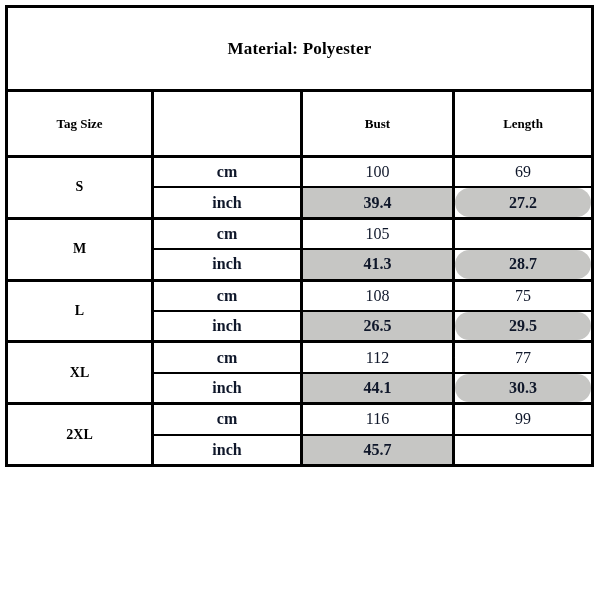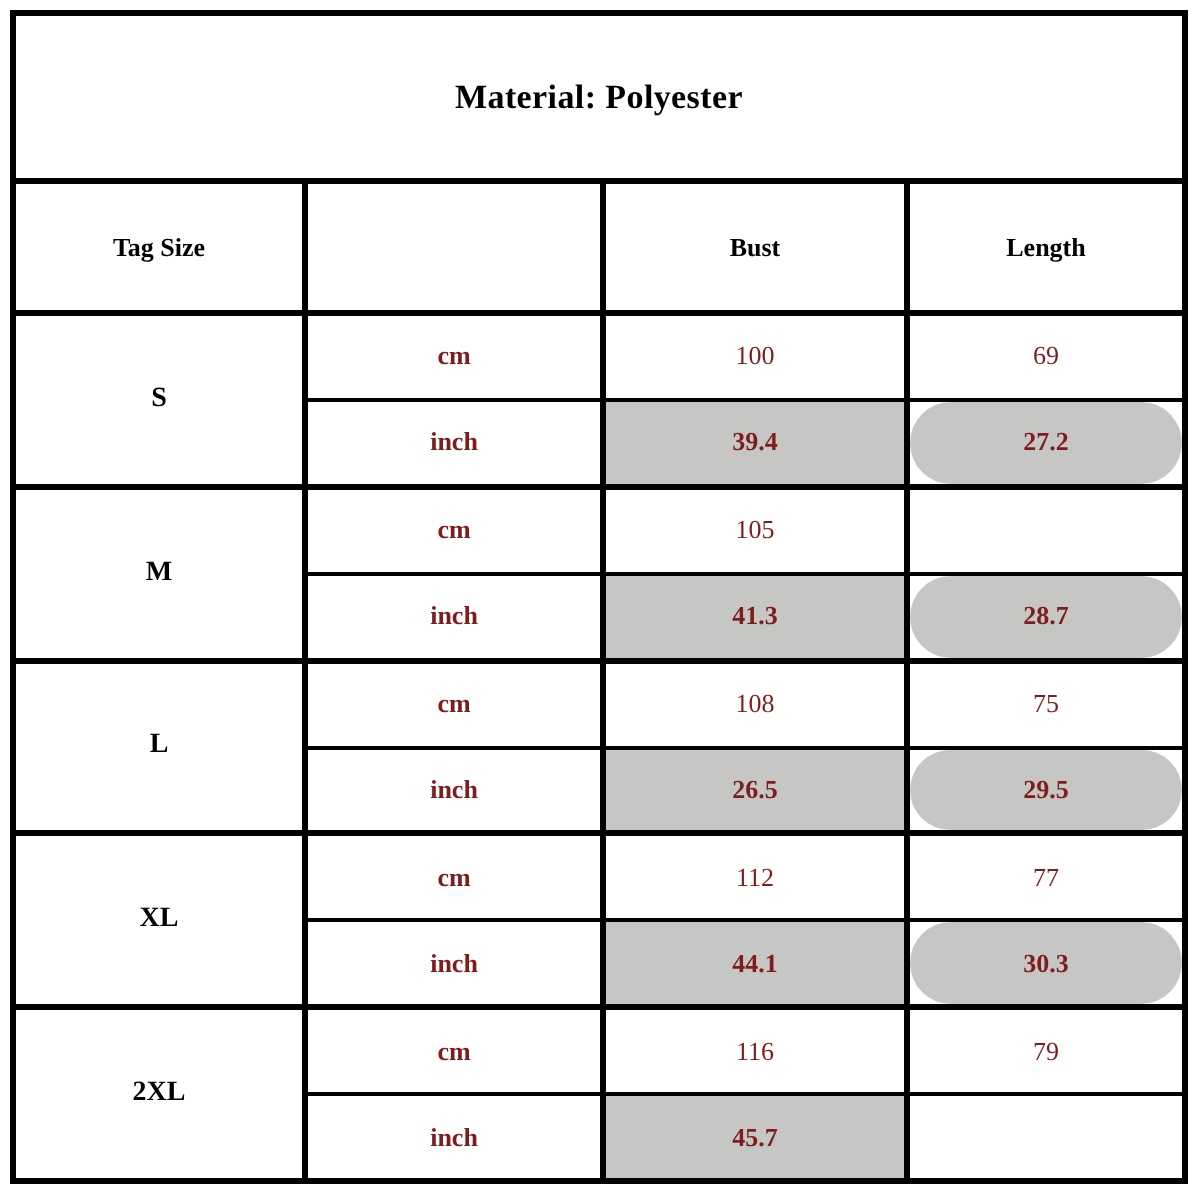--- a/index.html
+++ b/index.html
@@ -12,21 +12,21 @@
     background: #ffffff;
     font-family: "Liberation Serif", "DejaVu Serif", serif;
     overflow: hidden;
   }
 
   #size-chart {
     position: absolute;
     left: 5px;
     top: 5px;
     width: 589px;
-    height: 587px;
+    height: 462px;
     box-sizing: border-box;
     border: 3px solid #000000;
     background: #ffffff;
     display: flex;
     flex-direction: column;
   }
 
   
   .title-row {
     height: 84px;
@@ -115,22 +115,22 @@
   }
   .unit-row.row-cm {
     border-bottom: 2px solid #000000;
   }
 
   .cell {
     box-sizing: border-box;
     display: flex;
     align-items: center;
     justify-content: center;
-    font-size: 13px;
-    color: #7f1d1d;
+    font-size: 16px;
+    color: #0f172a;
     background: #ffffff;
   }
   .cell.col-unit,
   .cell.col-bust {
     border-right: 3px solid #000000;
   }
   .cell.unit-name {
     font-weight: bold;
   }
   .cell.value-cm {
@@ -221,21 +221,21 @@
         </div>
       </div>
     </div>
 
     <div class="size-group">
       <div class="size-label-cell col-size">2XL</div>
       <div class="group-rows">
         <div class="unit-row row-cm">
           <div class="cell unit-name col-unit">cm</div>
           <div class="cell value-cm col-bust">116</div>
-          <div class="cell value-cm col-length">79</div>
+          <div class="cell value-cm col-length">99</div>
         </div>
         <div class="unit-row row-inch">
           <div class="cell unit-name col-unit">inch</div>
           <div class="cell value-inch col-bust">45.7</div>
         </div>
       </div>
     </div>
 
   </div>
 </div>

